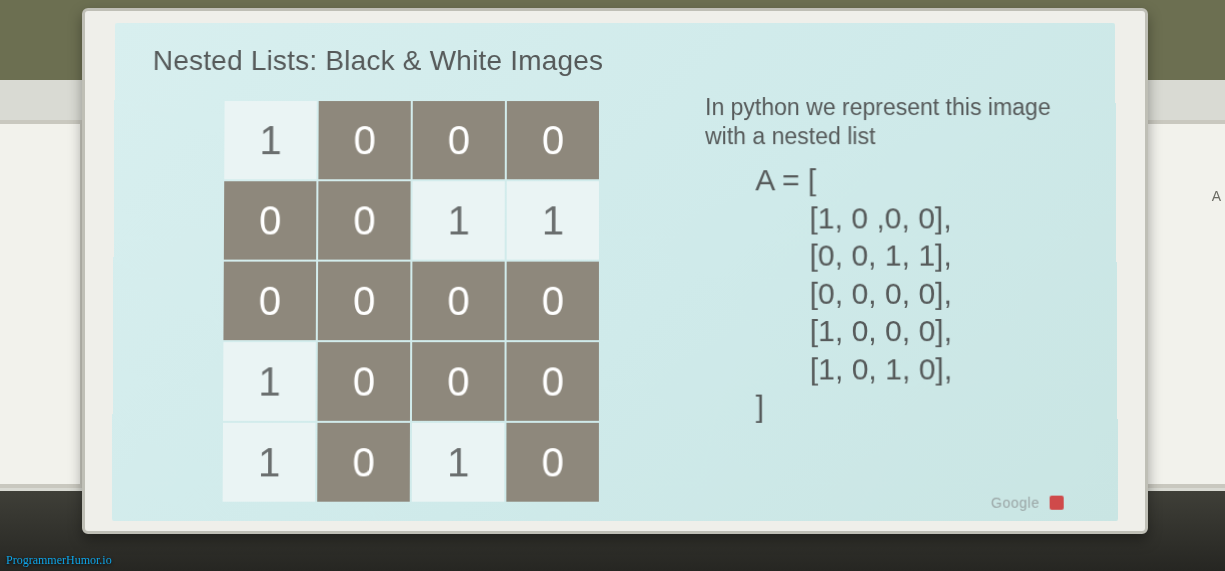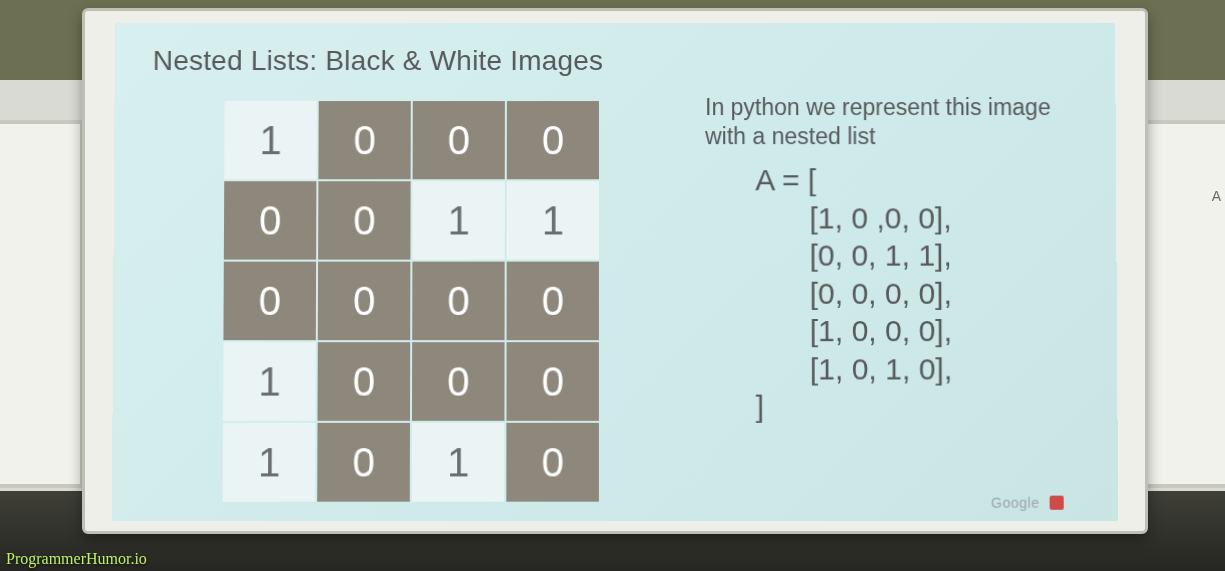--- a/index.html
+++ b/index.html
@@ -121,23 +121,23 @@
     position: absolute;
     right: 4px;
     top: 188px;
     font-size: 14px;
     color: #6b6b63;
   }
   .watermark {
     position: absolute;
     left: 6px;
     bottom: 3px;
-    font-size: 16px;
+    font-size: 12px;
     font-family: Georgia, "Times New Roman", serif;
-    color: #bef264;
+    color: #0ea5e9;
     text-shadow: 0 1px 3px rgba(0,0,0,0.8);
   }
 </style>
 </head>
 <body>
 
 <div class="room-bg"></div>
 <div class="whiteboard-left"></div>
 <div class="whiteboard-right"></div>
 

